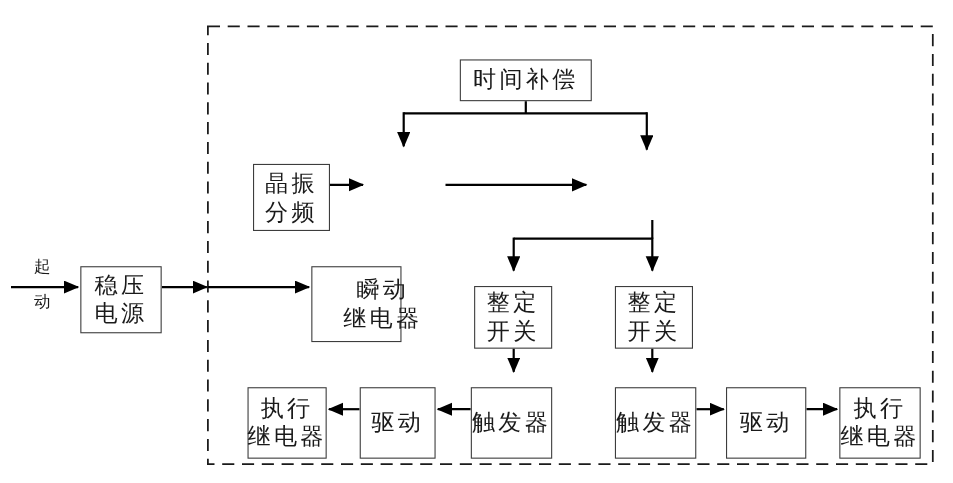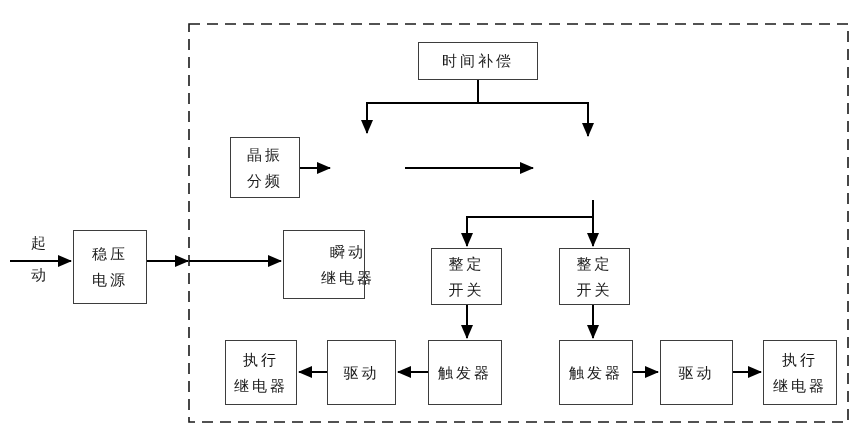--- a/index.html
+++ b/index.html
@@ -24,23 +24,24 @@
     position: absolute;
     box-sizing: border-box;
     border: 1.5px solid #3d3d3d;
     background: #ffffff;
     display: flex;
     flex-direction: column;
     align-items: center;
     justify-content: center;
     text-align: center;
     color: #1a1a1a;
-    font-size: 15px;
+    font-size: 21px;
     letter-spacing: 3px;
     line-height: 26px;
+    margin-top: 12px;
   }
   .node span { display: block; white-space: nowrap; }
   .plain-label {
     position: absolute;
     box-sizing: border-box;
     display: flex;
     flex-direction: column;
     align-items: center;
     justify-content: space-between;
     text-align: center;
@@ -48,21 +49,21 @@
     font-size: 15px;
     letter-spacing: 1px;
     line-height: 24px;
   }
   
   .n-time-comp      { left: 418px; top: 42px;  width: 120px; height: 38px; }
   .n-crystal        { left: 230px; top: 137px; width: 70px;  height: 61px; font-family: Liberation Serif, serif; }
   .n-freq-divider   { left: 332px; top: 135px; width: 73px;  height: 65px; }
   .n-counter        { left: 535px; top: 138px; width: 118px; height: 62px; }
   .n-start          { left: 18px;  top: 231px; width: 42px;  height: 56px; }
-  .n-power          { left: 73px;  top: 230px; width: 74px;  height: 74px; }
+  .n-power          { left: 73px;  top: 230px; width: 74px;  height: 61px; }
   .n-instant-relay  { left: 283px; top: 230px; width: 82px;  height: 69px; padding-left: 48px; }
   .n-set-switch-l   { left: 431px; top: 248px; width: 71px;  height: 57px; }
   .n-set-switch-r   { left: 559px; top: 248px; width: 71px;  height: 57px; }
   .n-exec-relay-l   { left: 225px; top: 340px; width: 72px;  height: 65px; }
   .n-drive-l        { left: 327px; top: 340px; width: 69px;  height: 65px; }
   .n-trigger-l      { left: 428px; top: 340px; width: 74px;  height: 65px; }
   .n-trigger-r      { left: 559px; top: 340px; width: 74px;  height: 65px; }
   .n-drive-r        { left: 660px; top: 340px; width: 73px;  height: 65px; }
   .n-exec-relay-r   { left: 763px; top: 340px; width: 74px;  height: 65px; }
 </style>

